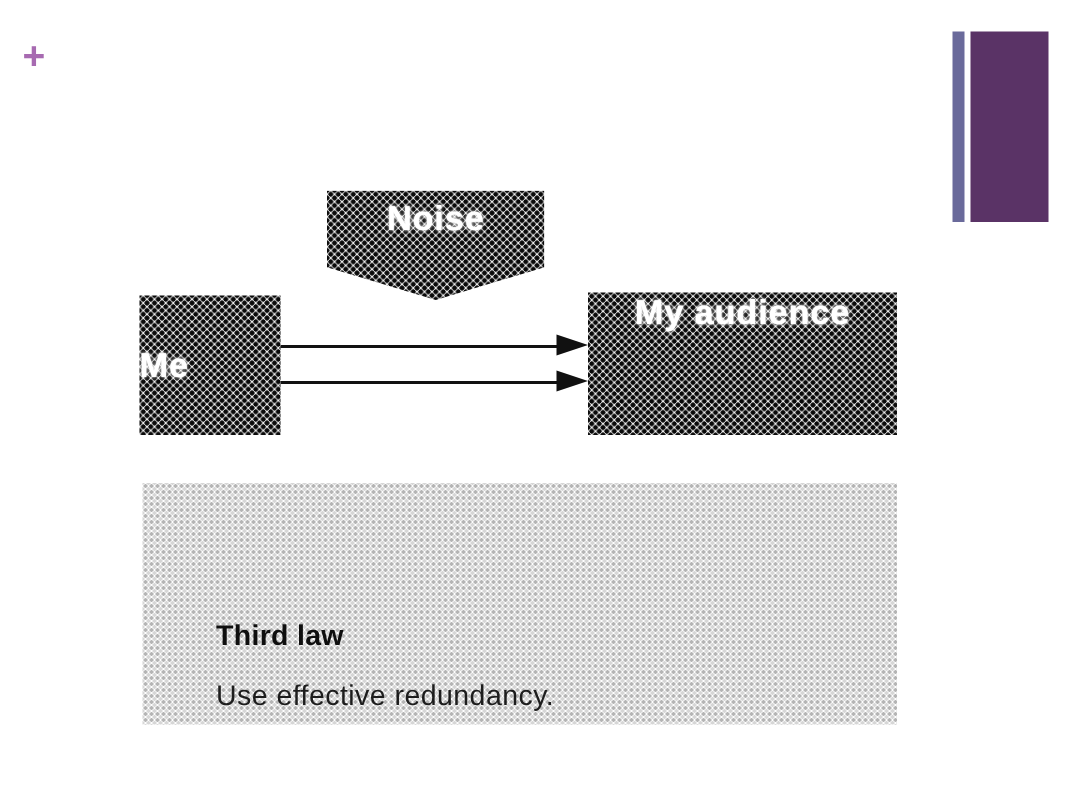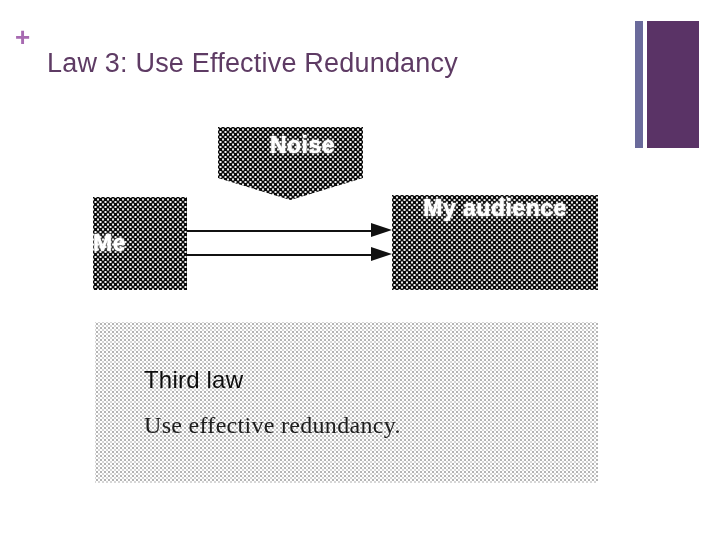--- a/index.html
+++ b/index.html
@@ -65,21 +65,21 @@
 
   
   .noise-shape {
     position: absolute;
     left: 218px; top: 127px;
     width: 145px; height: 73px;
     clip-path: polygon(0 0, 100% 0, 100% 70%, 50% 100%, 0 70%);
   }
   .noise-label {
     position: absolute;
-    left: 12px; top: 0;
+    left: 0; top: 0;
     width: 100%; height: 37px;
     display: flex; align-items: center; justify-content: center;
   }
 
   
   .sender-box {
     position: absolute;
     left: 93px; top: 197px;
     width: 94px; height: 93px;
     display: flex; align-items: center; justify-content: flex-start;
@@ -123,41 +123,40 @@
   }
 
   
   .law-callout {
     position: absolute;
     left: 95px; top: 322px;
     width: 503px; height: 161px;
     padding: 44px 20px 0 49px;
   }
   .law-heading {
-    font-size: 24px;
-    font-weight: normal;
+    font-size: 19px;
+    font-weight: bold;
     color: #0e0e0e;
     letter-spacing: 0.2px;
+    margin-top: 48px;
   }
   .law-body {
     margin-top: 18px;
-    font-size: 24px;
+    font-size: 19px;
     font-weight: normal;
     color: #1d1d1d;
     letter-spacing: 0.3px;
-    font-family: Liberation Serif, serif;
   }
 </style>
 </head>
 <body>
 
 <div class="slide">
 
   <span class="plus-bullet">+</span>
-  <h1 class="slide-title">Law 3: Use Effective Redundancy</h1>
   <div class="accent-bar-thin"></div>
   <div class="accent-bar-wide"></div>
 
   <div class="noise-shape tex-dark">
     <span class="noise-label">
       <span class="shape-label">Noise</span>
     </span>
   </div>
 
   <div class="sender-box tex-dark">

